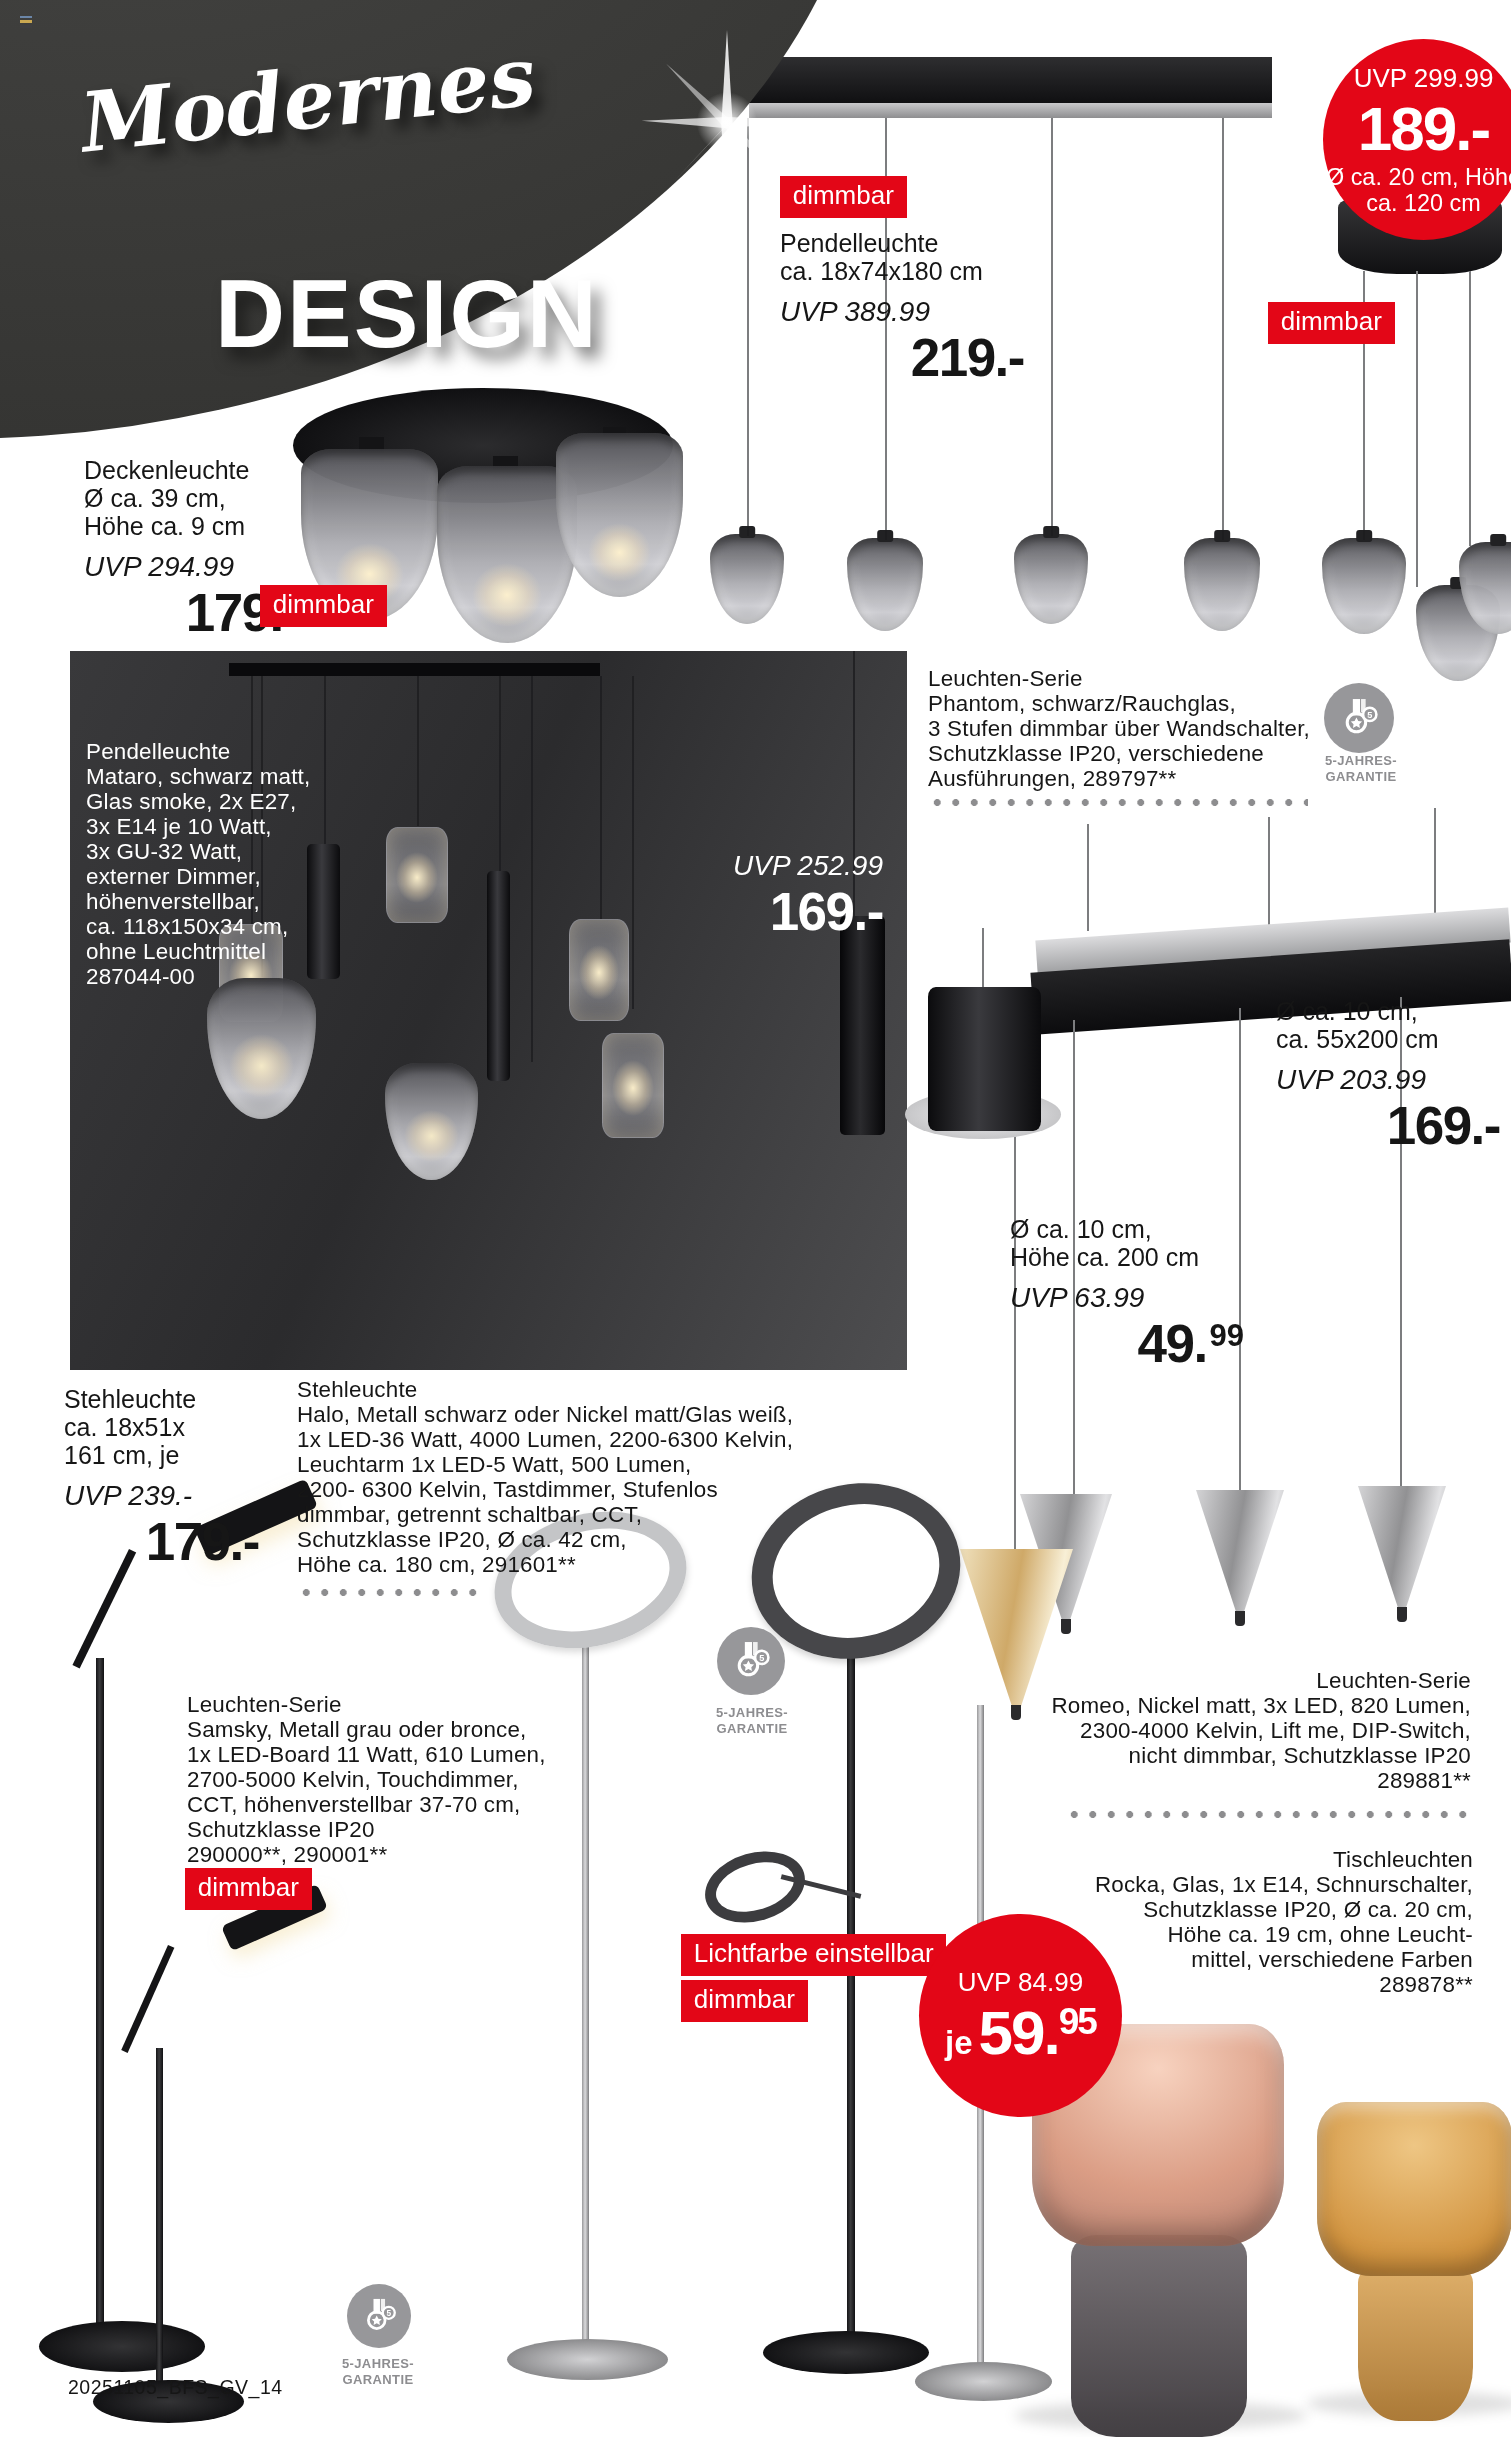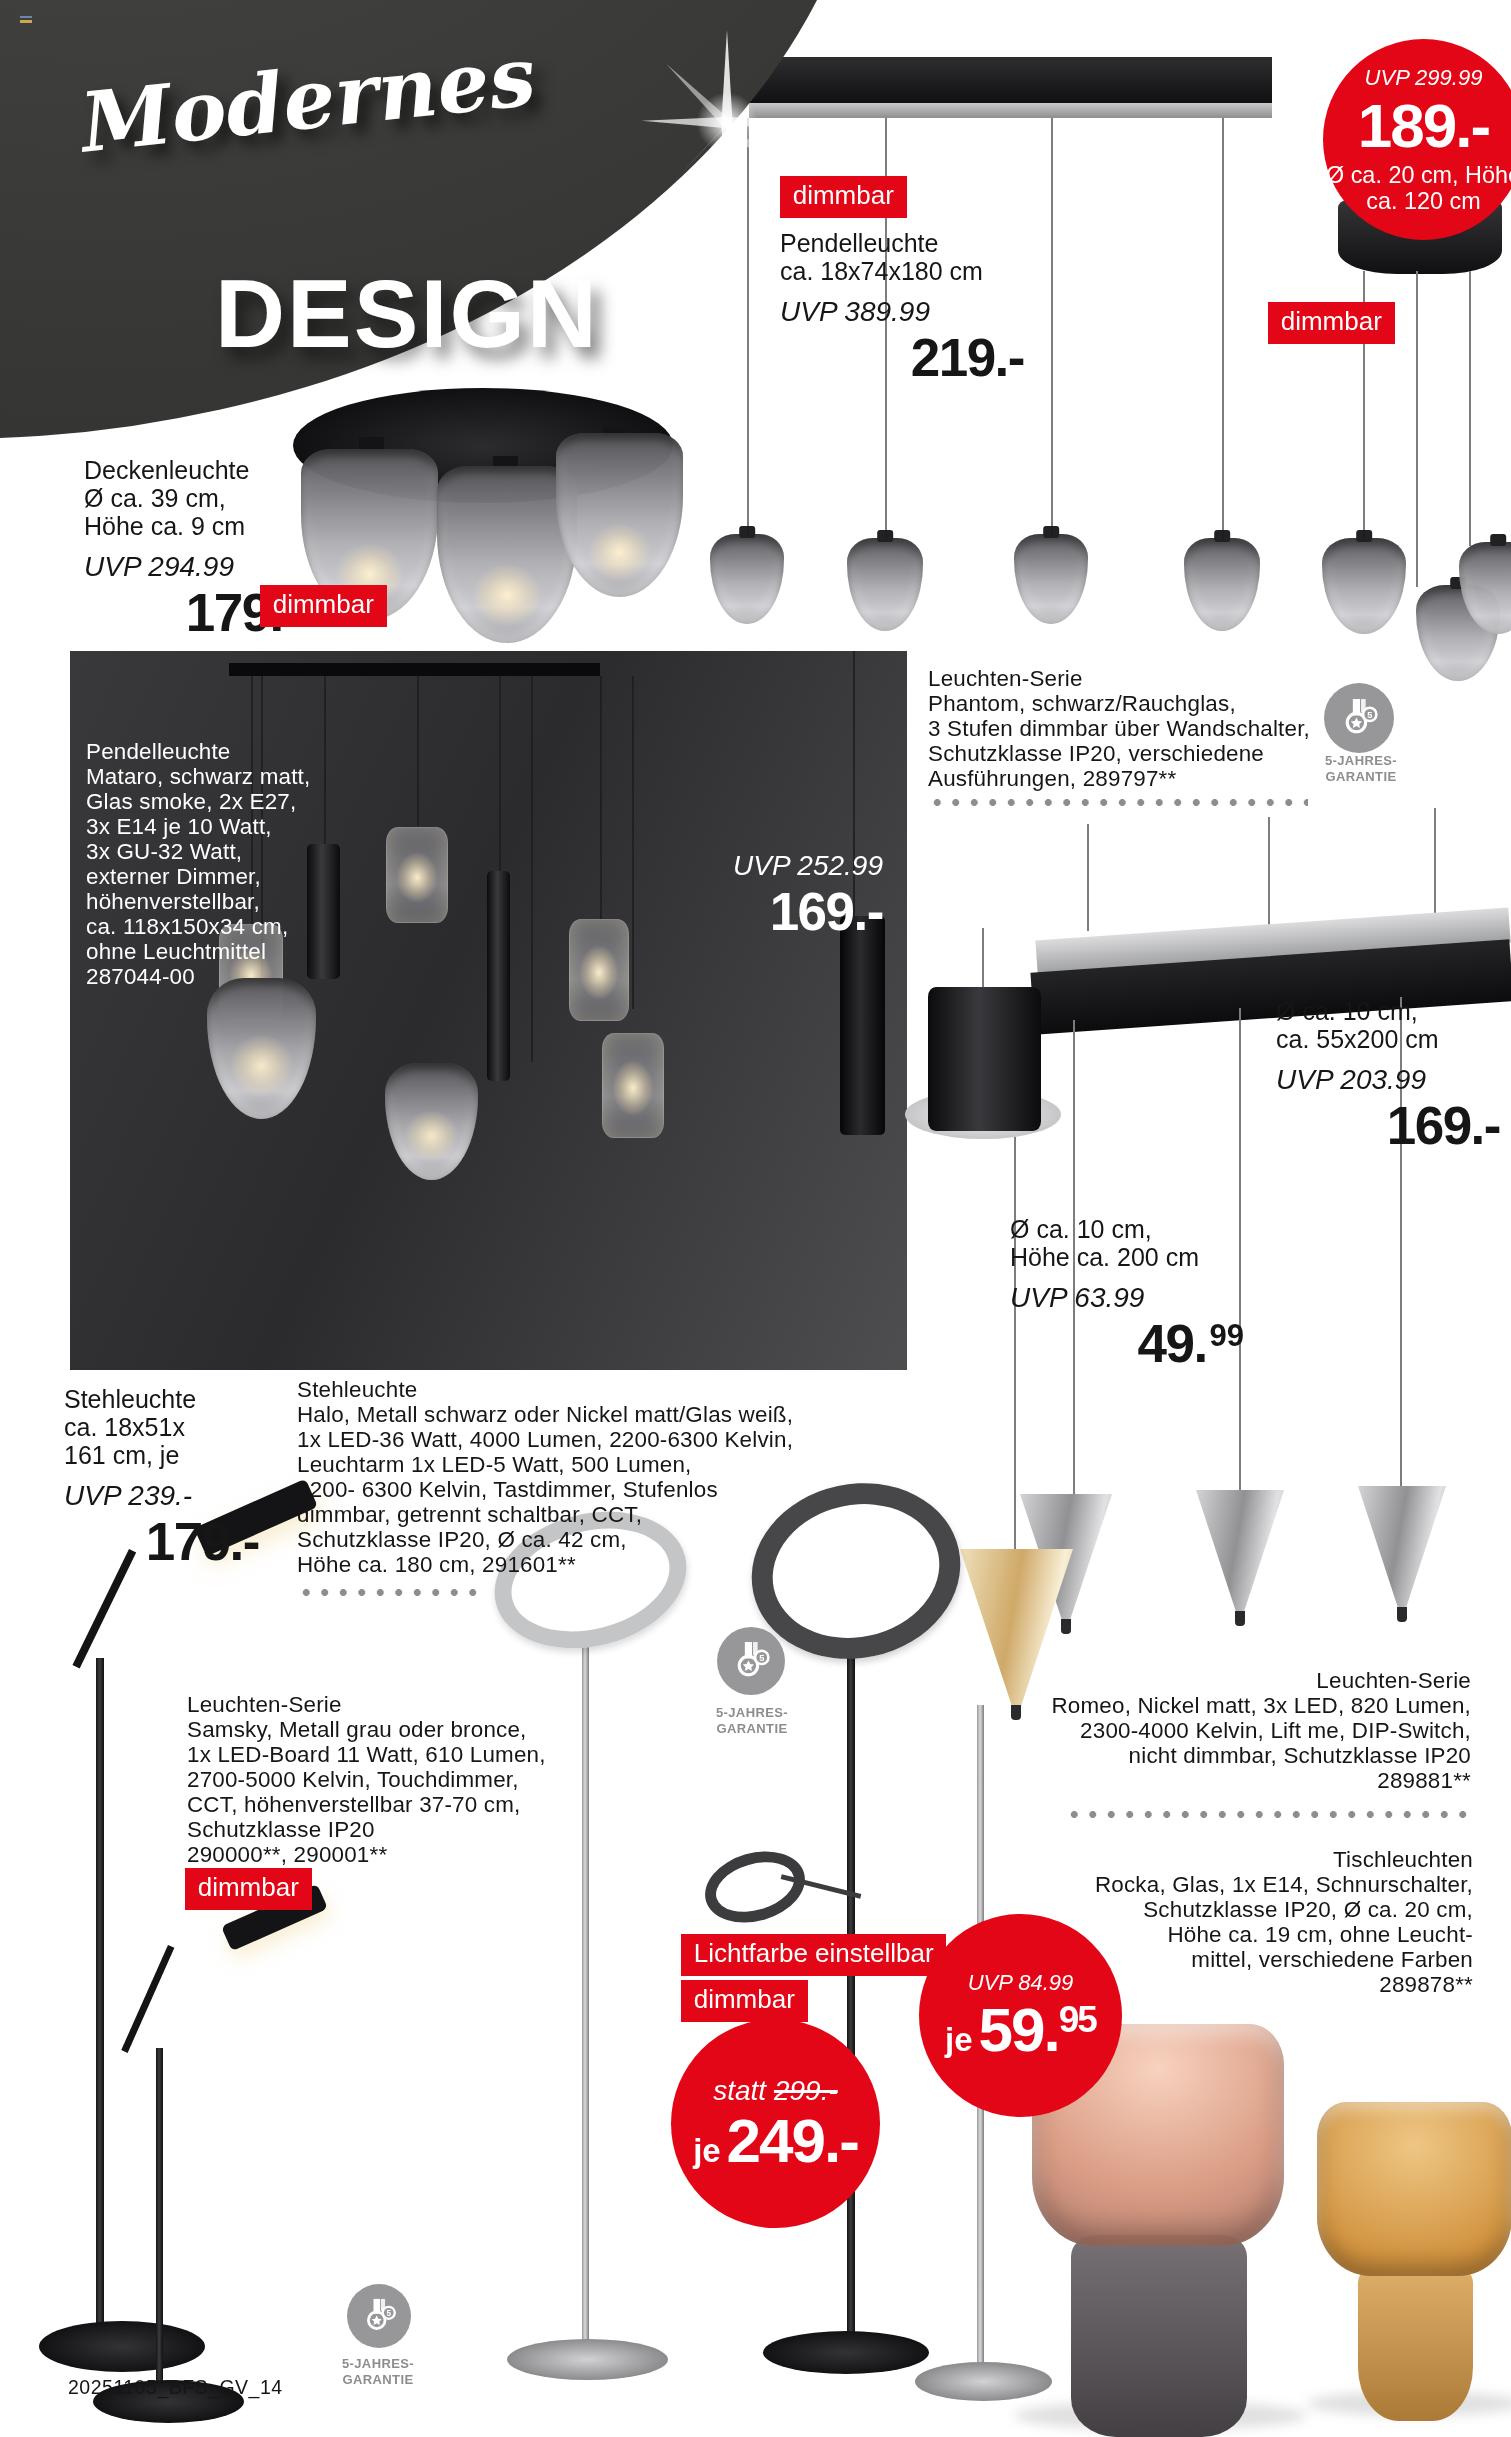--- a/index.html
+++ b/index.html
@@ -16,21 +16,21 @@
   .uvp   { font-style:italic; font-size:28px; margin-top:11px; }
   .price { font-weight:bold; font-size:53px; letter-spacing:-1.5px; margin-top:3px; line-height:1;text-align:right; }
   .price .sup { font-size:31px; position:relative; top:-15.6px; letter-spacing:0; margin-left:2.9px; }
   .wt .uvp, .wt .price { color:#fff; }
 
   .badge { position:absolute; background:#e30617; color:#fff; font-size:26px; line-height:1;
            padding:5.9px 12.7px 9.8px; z-index:6; white-space:nowrap; }
 
   .circle { position:absolute; background:#e30617; border-radius:50%; color:#fff; z-index:6;
             display:flex; flex-direction:column; align-items:center; justify-content:center; text-align:center; }
-  .cuvp   { font-style:italic; font-size:22px; }
+  .cuvp   { font-size:26px; }
   .cprice { font-weight:bold; font-size:62px; letter-spacing:-2px; line-height:1; margin-top:3.9px; }
   .cprice .je { font-size:33px; letter-spacing:0; margin-right:5.9px; }
   .cprice .sup { font-size:37px; position:relative; top:-19.5px; }
   .csize  { font-size:23.4px; line-height:26px; margin-top:4.9px; }
   .cstatt { font-style:italic; font-size:28px; }
   .strike { text-decoration:line-through; text-decoration-thickness:2.9px; margin-left:7.8px; }
 
   .dots { position:absolute; height:8.8px; z-index:5;
           background-image:radial-gradient(circle, #8d8d8f 3.1px, rgba(141,141,143,0) 3.7px);
           background-size:18.5px 8.8px; background-repeat:repeat-x; background-position:left center; }
@@ -332,24 +332,20 @@
   <div class="ring" style="left:493px;top:1514px;width:195px;height:132px;border:17.6px solid #c4c5c7;transform:rotate(-14deg);box-shadow:inset 0 0 0 4.9px rgba(255,255,255,.6), 0 3.9px 7.8px rgba(0,0,0,.15);"></div>
   <div class="pole dk" style="left:847px;top:1646px;width:7.8px;height:717px;"></div>
   <div class="lbase dk" style="left:763px;top:2331px;width:166px;height:43px;"></div>
   <div class="ring" style="left:751px;top:1484px;width:210px;height:174px;border:21.5px solid #47474a;transform:rotate(-12deg);box-shadow:inset 0 0 0 4.9px rgba(255,255,255,.35), 0 3.9px 7.8px rgba(0,0,0,.18);"></div>
   <div class="ph" style="left:780px;top:1884px;width:82px;height:4.9px;background:#3c3c3f;transform:rotate(14deg);"></div>
   <div class="ring" style="left:704px;top:1853px;width:102px;height:68px;border:11.7px solid #3c3c3f;transform:rotate(-16deg);"></div>
 
   <span class="badge" style="left:681px;top:1934px;">Lichtfarbe einstellbar</span>
   <span class="badge" style="left:681px;top:1980px;">dimmbar</span>
 
-  <div class="circle" style="left:671px;top:2019px;width:209px;height:209px;">
-    <div class="cstatt"><span>statt</span><span class="strike">299.-</span></div>
-    <div class="cprice"><span class="je">je</span><span>249.-</span></div>
-  </div>
 
   <div class="ph" style="left:195px;top:1502px;width:122px;height:31px;background:#141416;border-radius:5.9px;transform:rotate(-24deg);box-shadow:0 11.7px 19.5px rgba(244,224,170,.5);"></div>
   <div class="ph" style="left:129px;top:1549px;width:7.8px;height:129px;background:#141416;transform:rotate(26deg);transform-origin:top left;"></div>
   <div class="pole dk" style="left:96px;top:1658px;width:7.8px;height:678px;"></div>
   <div class="lbase dk" style="left:39px;top:2321px;width:166px;height:51px;"></div>
   <div class="ph" style="left:222px;top:1904px;width:105px;height:27px;background:#141416;border-radius:5.9px;transform:rotate(-24deg);box-shadow:0 9.8px 17.6px rgba(244,224,170,.5);"></div>
   <div class="ph" style="left:168px;top:1945px;width:6.8px;height:115px;background:#141416;transform:rotate(24deg);transform-origin:top left;"></div>
   <div class="pole dk" style="left:156px;top:2048px;width:6.8px;height:343px;"></div>
   <div class="lbase dk" style="left:93px;top:2380px;width:151px;height:43px;"></div>
 

